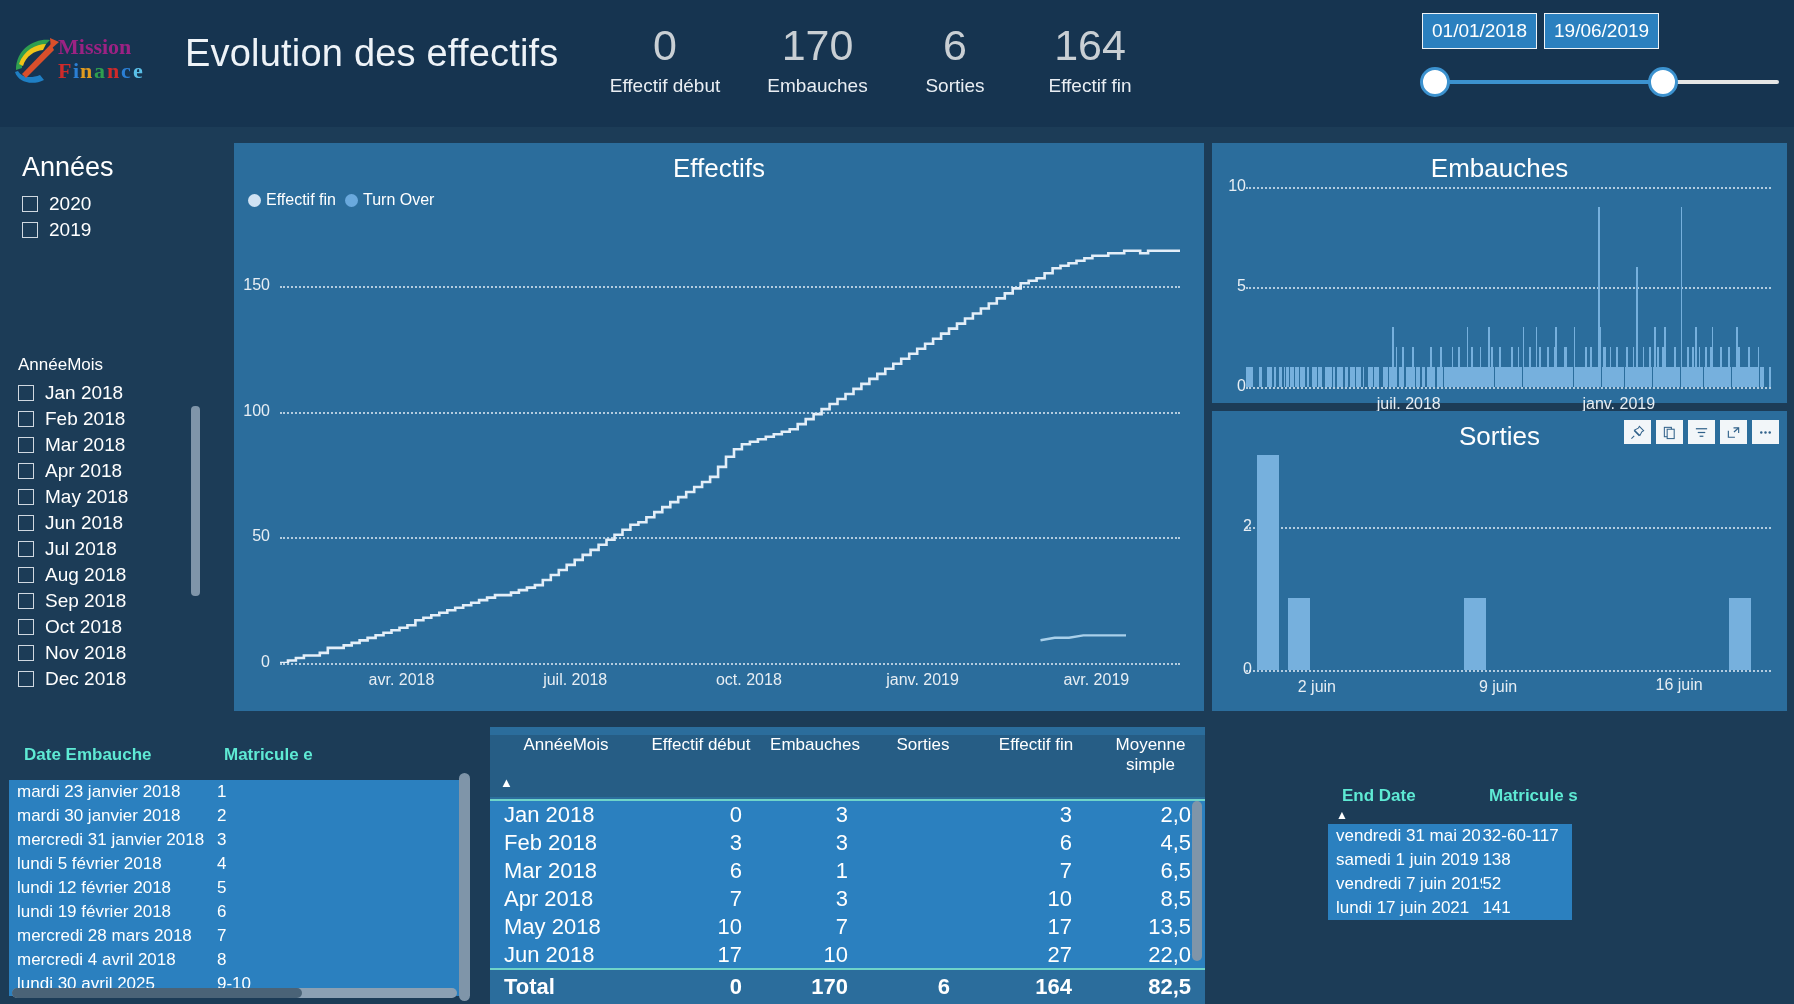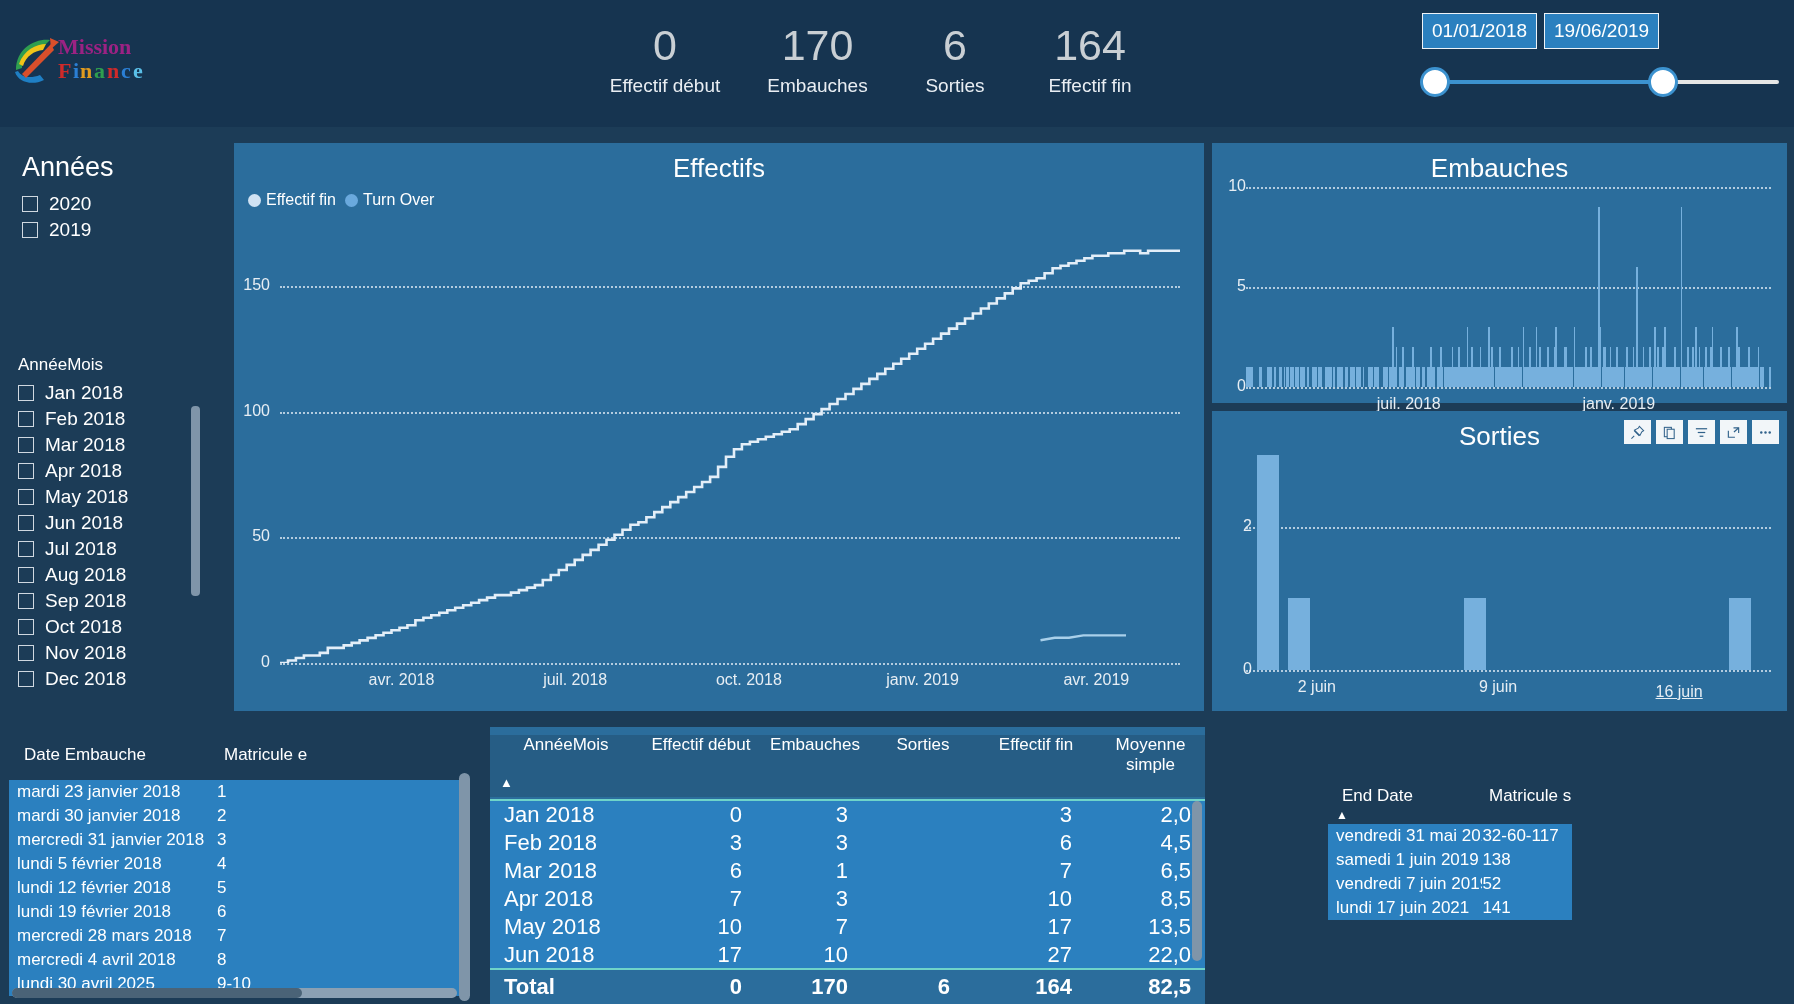--- a/index.html
+++ b/index.html
@@ -85,21 +85,21 @@
   .ytick { position: absolute; font-size: 16px; color: #e7eef4; text-align: right; }
   .xtick { position: absolute; font-size: 16px; color: #e7eef4; text-align: center; white-space: nowrap; }
   .gridline {
     position: absolute; height: 0; border-top: 2px dotted rgba(225,236,245,.75);
   }
   .bar { position: absolute; background: #76b0dd; bottom: 0; }
 
   
   .tbl { position: absolute; }
   .tbl-head-row { display: flex; }
-  .tbl-hdr { font-size: 17px; color: #ffffff; font-weight: 400; }
+  .tbl-hdr { font-size: 17px; color: #5eead4; font-weight: 700; }
   .tbl-row { display: flex; }
   .tbl-cell { font-size: 17px; color: #ffffff; white-space: nowrap; overflow: hidden; }
 
   
   #tbl-embauche { left: 0px; top: 735px; width: 478px; height: 269px; background: #1c3c57; }
   #tbl-embauche .hdr { position: absolute; top: 10px; left: 16px; width: 420px; }
   #tbl-embauche .body { position: absolute; top: 45px; left: 9px; width: 452px; background: #2b80bf; }
   #tbl-embauche .body .tbl-row { height: 24px; align-items: center; }
   #tbl-embauche .c1 { width: 208px; padding-left: 8px; }
   #tbl-embauche .c2 { width: 150px; }
@@ -152,20 +152,21 @@
         <text x="48" y="50" font-family="Liberation Serif, serif" font-size="22" font-weight="bold" fill="#cf2a2a">F</text>
         <text x="63" y="50" font-family="Liberation Serif, serif" font-size="22" font-weight="bold" fill="#2b7fd4">i</text>
         <text x="70" y="50" font-family="Liberation Serif, serif" font-size="22" font-weight="bold" fill="#e09b1e">n</text>
         <text x="84" y="50" font-family="Liberation Serif, serif" font-size="22" font-weight="bold" fill="#2f9e4f">a</text>
         <text x="97" y="50" font-family="Liberation Serif, serif" font-size="22" font-weight="bold" fill="#cf2a2a">n</text>
         <text x="111" y="50" font-family="Liberation Serif, serif" font-size="22" font-weight="bold" fill="#2b7fd4">c</text>
         <text x="123" y="50" font-family="Liberation Serif, serif" font-size="22" font-weight="bold" fill="#5bc0e8">e</text>
       </svg>
     </div>
 
+    <div class="page-title">Evolution des effectifs</div>
 
     <div class="kpis">
       <div class="kpi k1">
         <div class="val">0</div>
         <div class="lbl">Effectif début</div>
       </div>
       <div class="kpi k2">
         <div class="val">170</div>
         <div class="lbl">Embauches</div>
       </div>
@@ -618,21 +619,21 @@
           </svg>
       </div>
     </div>
     <div class="chart-area" id="sor-plot" style="left:34px; top:44px; width:525px; height:215px;">
         <div class="gridline" style="left: 0px; top: 215px; width: 525px;"></div>
         <div class="ytick" style="left: -28px; top: 205px; width: 34px;">0</div>
         <div class="gridline" style="left: 0px; top: 71.6667px; width: 525px;"></div>
         <div class="ytick" style="left: -28px; top: 61.6667px; width: 34px;">2</div>
         <div class="xtick" style="left: 20.875px; top: 223px; width: 100px;">2 juin</div>
         <div class="xtick" style="left: 202px; top: 223px; width: 100px;">9 juin</div>
-        <div class="xtick" style="left: 383.125px; top: 228px; width: 100px; text-decoration: underline;">16 juin</div>
+        <div class="xtick" style="left: 383.125px; top: 221px; width: 100px;">16 juin</div>
         <div class="bar" style="left: 10.5px; width: 22px; height: 215px; background: rgb(118, 176, 221);"></div>
         <div class="bar" style="left: 42px; width: 22px; height: 71.6667px; background: rgb(118, 176, 221);"></div>
         <div class="bar" style="left: 217.875px; width: 22px; height: 71.6667px; background: rgb(118, 176, 221);"></div>
         <div class="bar" style="left: 483px; width: 22px; height: 71.6667px; background: rgb(118, 176, 221);"></div>
       </div>
   </div>
 
   <div class="tbl" id="tbl-embauche">
     <div class="hdr tbl-head-row">
       <div class="tbl-hdr c1">Date Embauche</div>

